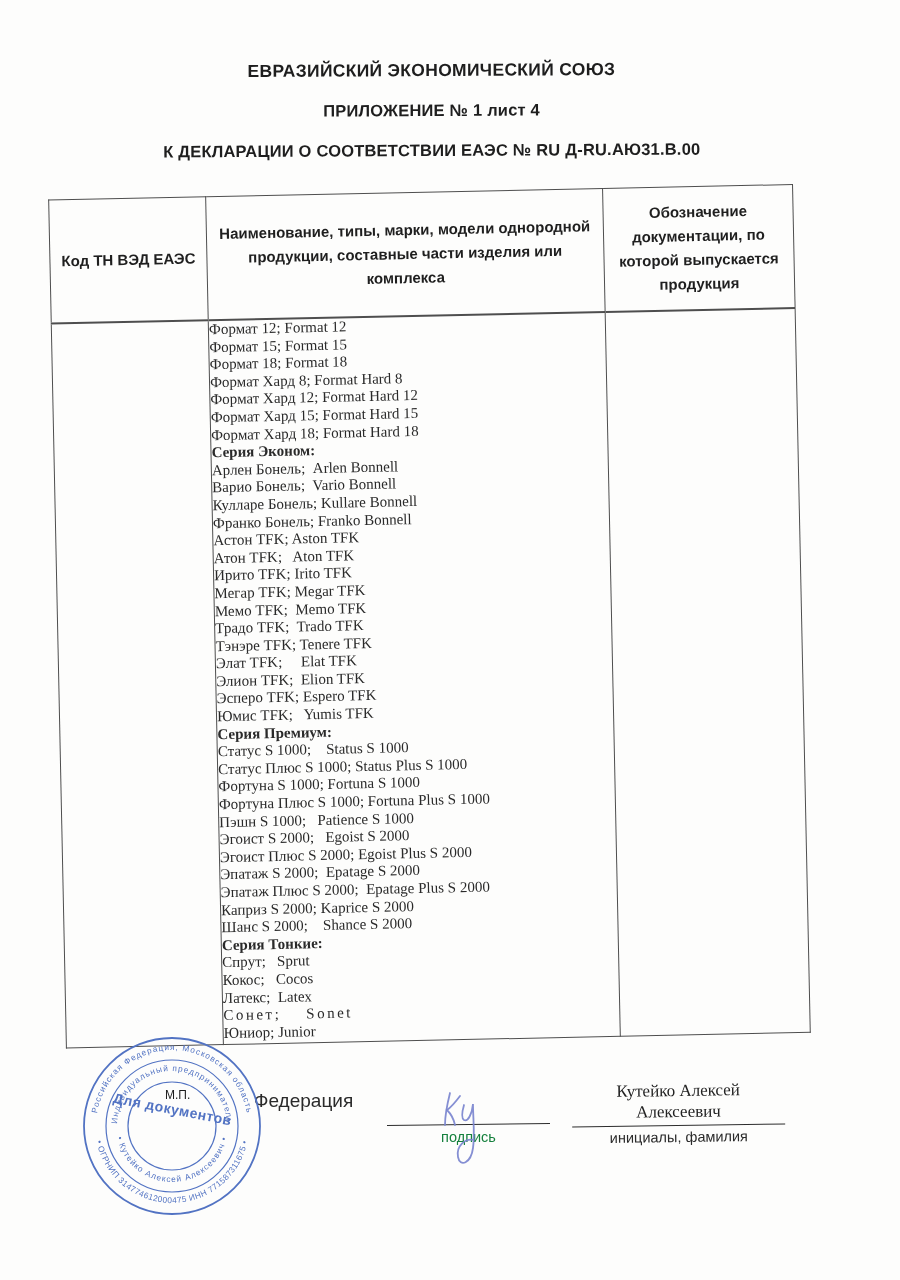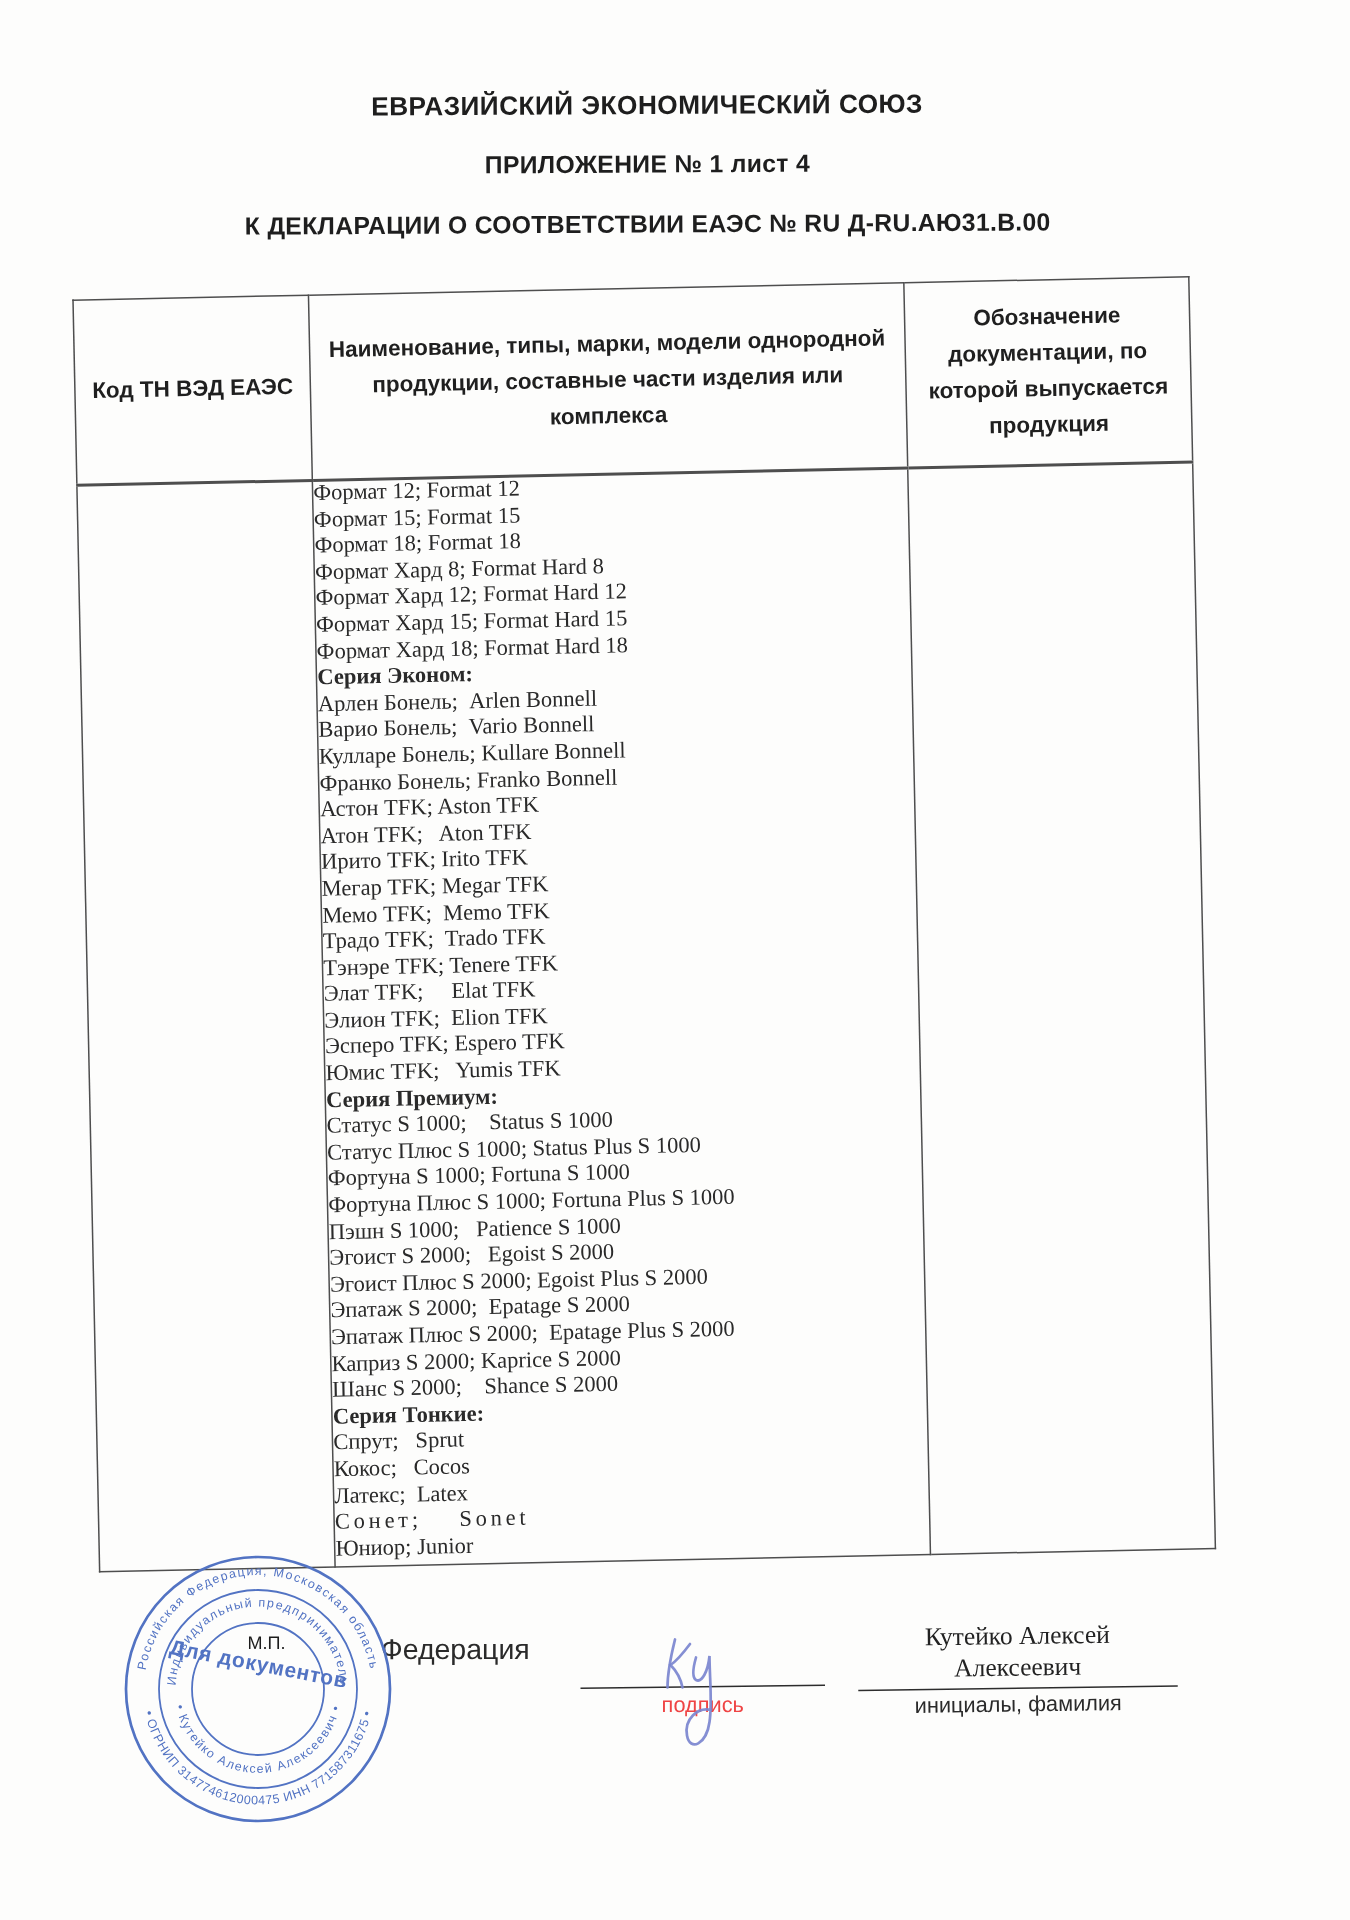--- a/index.html
+++ b/index.html
@@ -38,21 +38,21 @@
   .stamp{position:absolute;left:77px;top:1031px;z-index:4;}
   .stamp .ring{fill:none;stroke:#5273c3;}
   .stamp text{fill:#5273c3;font-family:"Liberation Sans",sans-serif;}
   .ring-text{font-size:8.3px;letter-spacing:1px;}
   .ring-text-num{font-size:8.3px;letter-spacing:.4px;}
   .stamp-center{font-size:14px;font-weight:bold;letter-spacing:.5px;}
 
   .sig-line{position:absolute;left:387px;top:1124px;width:163px;height:0;
             border-top:1.6px solid #2d2d2d;transform:rotate(-0.7deg);}
   .sig-caption{position:absolute;left:387px;top:1129px;width:163px;text-align:center;
-               font-size:14.5px;color:#ef4444;}
+               font-size:14.5px;color:#15803d;}
   .signature-svg{position:absolute;left:420px;top:1060px;z-index:6;}
   .signature-svg path{fill:none;stroke:#7b86cf;stroke-width:1.8;stroke-linecap:round;opacity:.92;}
 
   .name-block{position:absolute;left:572px;top:1080px;width:213px;text-align:center;transform:rotate(-0.8deg);}
   .name-l1,.name-l2{font-family:"Liberation Serif",serif;font-size:17px;color:#222;line-height:21px;}
   .name-underline{margin-top:3px;border-top:1.6px solid #2d2d2d;height:0;}
   .name-caption{margin-top:3px;font-size:14.5px;color:#2a2a2a;}
 </style>
 </head>
 <body>

